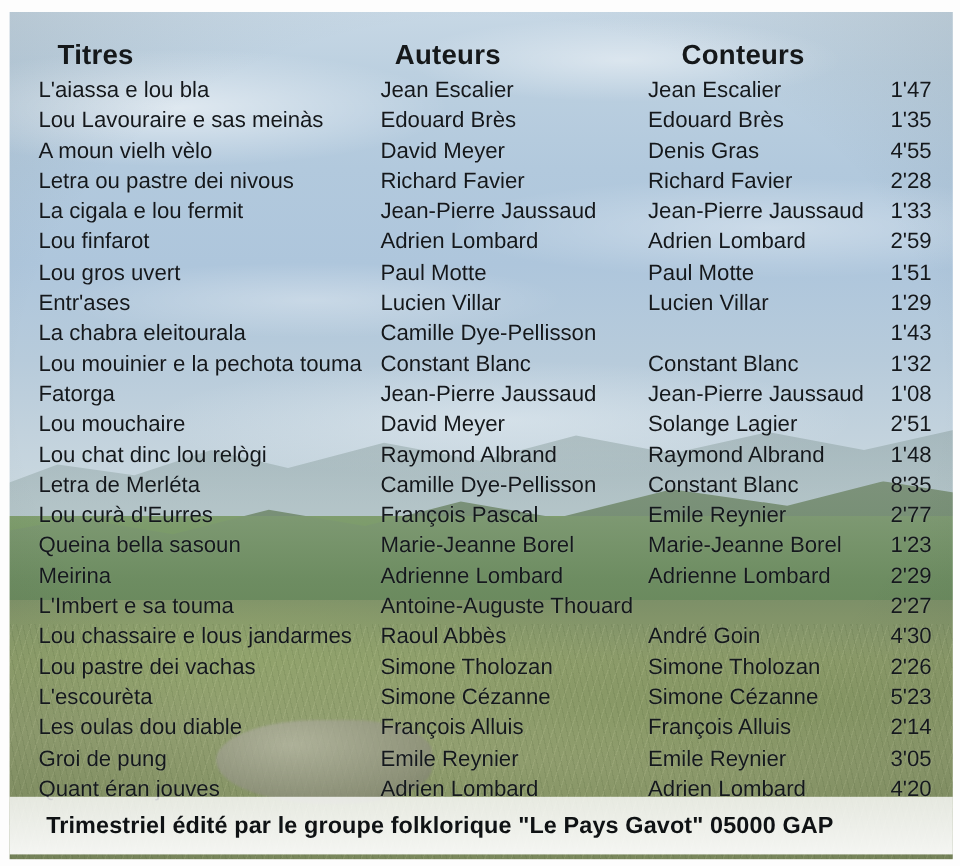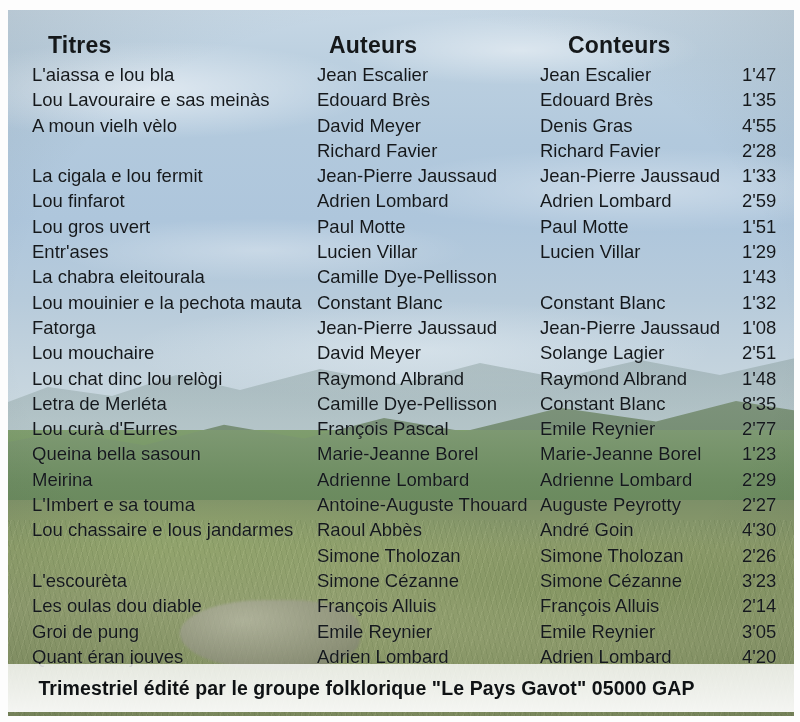--- a/index.html
+++ b/index.html
@@ -226,20 +226,21 @@
           <div class="cell cell-teller">Edouard Brès</div>
           <div class="cell cell-dur">1'35</div>
         </div>
         <div class="row">
           <div class="cell cell-title">A moun vielh vèlo</div>
           <div class="cell cell-author">David Meyer</div>
           <div class="cell cell-teller">Denis Gras</div>
           <div class="cell cell-dur">4'55</div>
         </div>
         <div class="row">
+          <div class="cell cell-title">Letra ou pastre dei nivous</div>
           <div class="cell cell-author">Richard Favier</div>
           <div class="cell cell-teller">Richard Favier</div>
           <div class="cell cell-dur">2'28</div>
         </div>
         <div class="row">
           <div class="cell cell-title">La cigala e lou fermit</div>
           <div class="cell cell-author">Jean-Pierre Jaussaud</div>
           <div class="cell cell-teller">Jean-Pierre Jaussaud</div>
           <div class="cell cell-dur">1'33</div>
         </div>
@@ -260,21 +261,21 @@
           <div class="cell cell-author">Lucien Villar</div>
           <div class="cell cell-teller">Lucien Villar</div>
           <div class="cell cell-dur">1'29</div>
         </div>
         <div class="row">
           <div class="cell cell-title">La chabra eleitourala</div>
           <div class="cell cell-author">Camille Dye-Pellisson</div>
           <div class="cell cell-dur">1'43</div>
         </div>
         <div class="row">
-          <div class="cell cell-title">Lou mouinier e la pechota mauta</div>
+          <div class="cell cell-title">Lou mouinier e la pechota touma</div>
           <div class="cell cell-author">Constant Blanc</div>
           <div class="cell cell-teller">Constant Blanc</div>
           <div class="cell cell-dur">1'32</div>
         </div>
         <div class="row">
           <div class="cell cell-title">Fatorga</div>
           <div class="cell cell-author">Jean-Pierre Jaussaud</div>
           <div class="cell cell-teller">Jean-Pierre Jaussaud</div>
           <div class="cell cell-dur">1'08</div>
         </div>
@@ -310,39 +311,39 @@
         </div>
         <div class="row">
           <div class="cell cell-title">Meirina</div>
           <div class="cell cell-author">Adrienne Lombard</div>
           <div class="cell cell-teller">Adrienne Lombard</div>
           <div class="cell cell-dur">2'29</div>
         </div>
         <div class="row">
           <div class="cell cell-title">L'Imbert e sa touma</div>
           <div class="cell cell-author">Antoine-Auguste Thouard</div>
-          <div class="cell cell-teller">Auguste Peyrotty</div>
           <div class="cell cell-dur">2'27</div>
         </div>
         <div class="row">
           <div class="cell cell-title">Lou chassaire e lous jandarmes</div>
           <div class="cell cell-author">Raoul Abbès</div>
           <div class="cell cell-teller">André Goin</div>
           <div class="cell cell-dur">4'30</div>
         </div>
         <div class="row">
+          <div class="cell cell-title">Lou pastre dei vachas</div>
           <div class="cell cell-author">Simone Tholozan</div>
           <div class="cell cell-teller">Simone Tholozan</div>
           <div class="cell cell-dur">2'26</div>
         </div>
         <div class="row">
           <div class="cell cell-title">L'escourèta</div>
           <div class="cell cell-author">Simone Cézanne</div>
           <div class="cell cell-teller">Simone Cézanne</div>
-          <div class="cell cell-dur">3'23</div>
+          <div class="cell cell-dur">5'23</div>
         </div>
         <div class="row">
           <div class="cell cell-title">Les oulas dou diable</div>
           <div class="cell cell-author">François Alluis</div>
           <div class="cell cell-teller">François Alluis</div>
           <div class="cell cell-dur">2'14</div>
         </div>
         <div class="row">
           <div class="cell cell-title">Groi de pung</div>
           <div class="cell cell-author">Emile Reynier</div>

